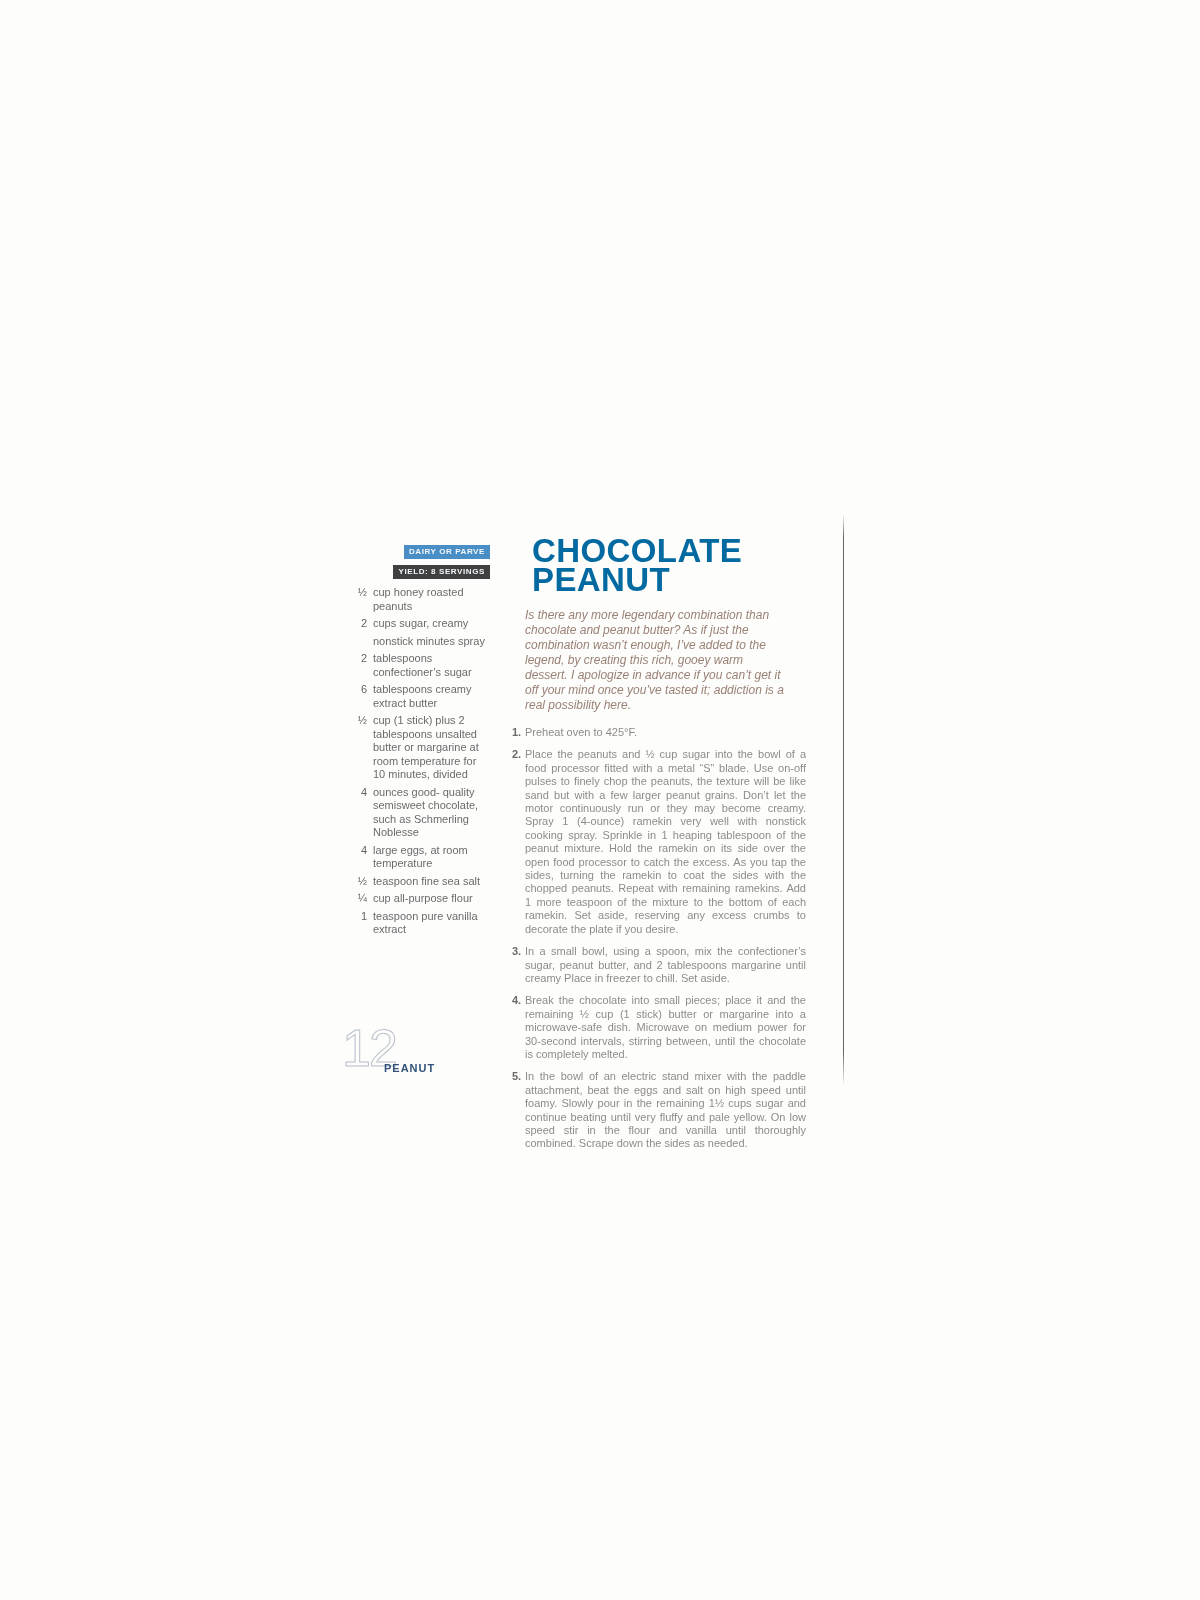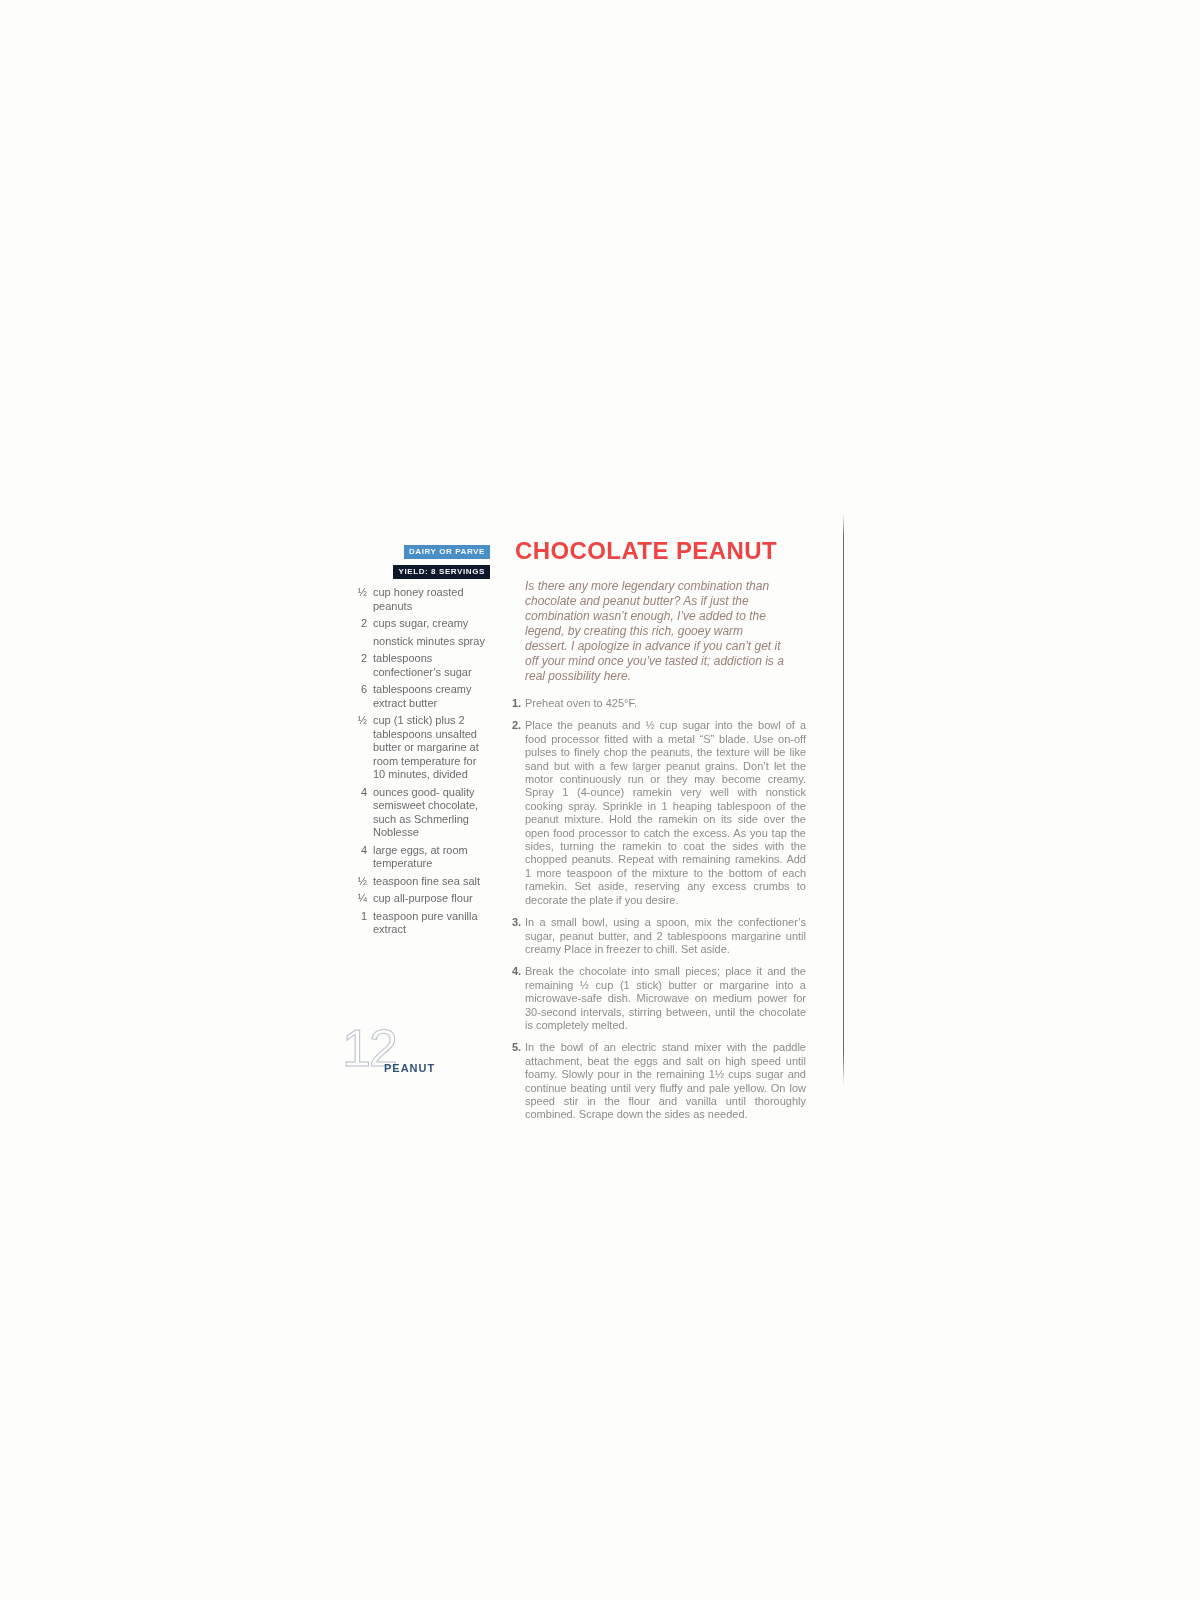--- a/index.html
+++ b/index.html
@@ -9,32 +9,32 @@
   
   .page-edge { position:absolute; left:843px; top:514px; width:1px; height:572px;
     background:linear-gradient(to bottom, rgba(80,74,66,0), rgba(80,74,66,.85) 4%, rgba(80,74,66,.85) 94%, rgba(80,74,66,0));
   }
 
   
   .badge { position:absolute; left:355px; top:540px; width:135px; text-align:right; }
   .badge .row { display:inline-block; color:#f2f7fb; font-size:8px; letter-spacing:.6px;
     padding:2px 5px 2px 5px; line-height:10px; font-weight:bold; }
   .badge .row1 { background:#4a8ec6; margin-bottom:1px; }
-  .badge .row2 { background:#0f172a; }
+  .badge .row2 { background:#404040; }
 
   
   .ingredients { position:absolute; left:353px; top:586px; width:132px; }
   .ing-row { display:flex; margin-bottom:4px; color:#6b6b6b; font-size:11px; line-height:13.5px; }
   .ing-qty { width:20px; text-align:right; padding-right:6px; flex:none; color:#646464; }
   .ing-text { flex:1; }
 
   
   .main { position:absolute; left:512px; top:536px; width:294px; }
-  .title { margin-left:3px; width:285px; color:#ef4444; font-weight:bold;
-    font-size:24px; line-height:29px; letter-spacing:.4px; }
+  .title { margin-left:20px; width:285px; color:#0369a1; font-weight:bold;
+    font-size:33px; line-height:29px; letter-spacing:.4px; }
   .intro { margin-left:13px; margin-top:14px; width:264px; font-style:italic;
     color:#9a8175; font-size:12px; line-height:15px; }
   .steps { margin-top:13px; }
   .step { display:flex; margin-bottom:9px; }
   .step-num { flex:none; width:13px; font-weight:bold; color:#6d6a66; font-size:11px; line-height:13.4px; }
   .step-text { flex:1; color:#8f8c88; font-size:11px; line-height:13.4px; text-align:justify; }
 
   
   .folio { position:absolute; left:342px; top:1022px; font-size:52px; line-height:52px;
     color:transparent; -webkit-text-stroke:1px #b9c1ca; font-weight:normal; letter-spacing:-2px; }

